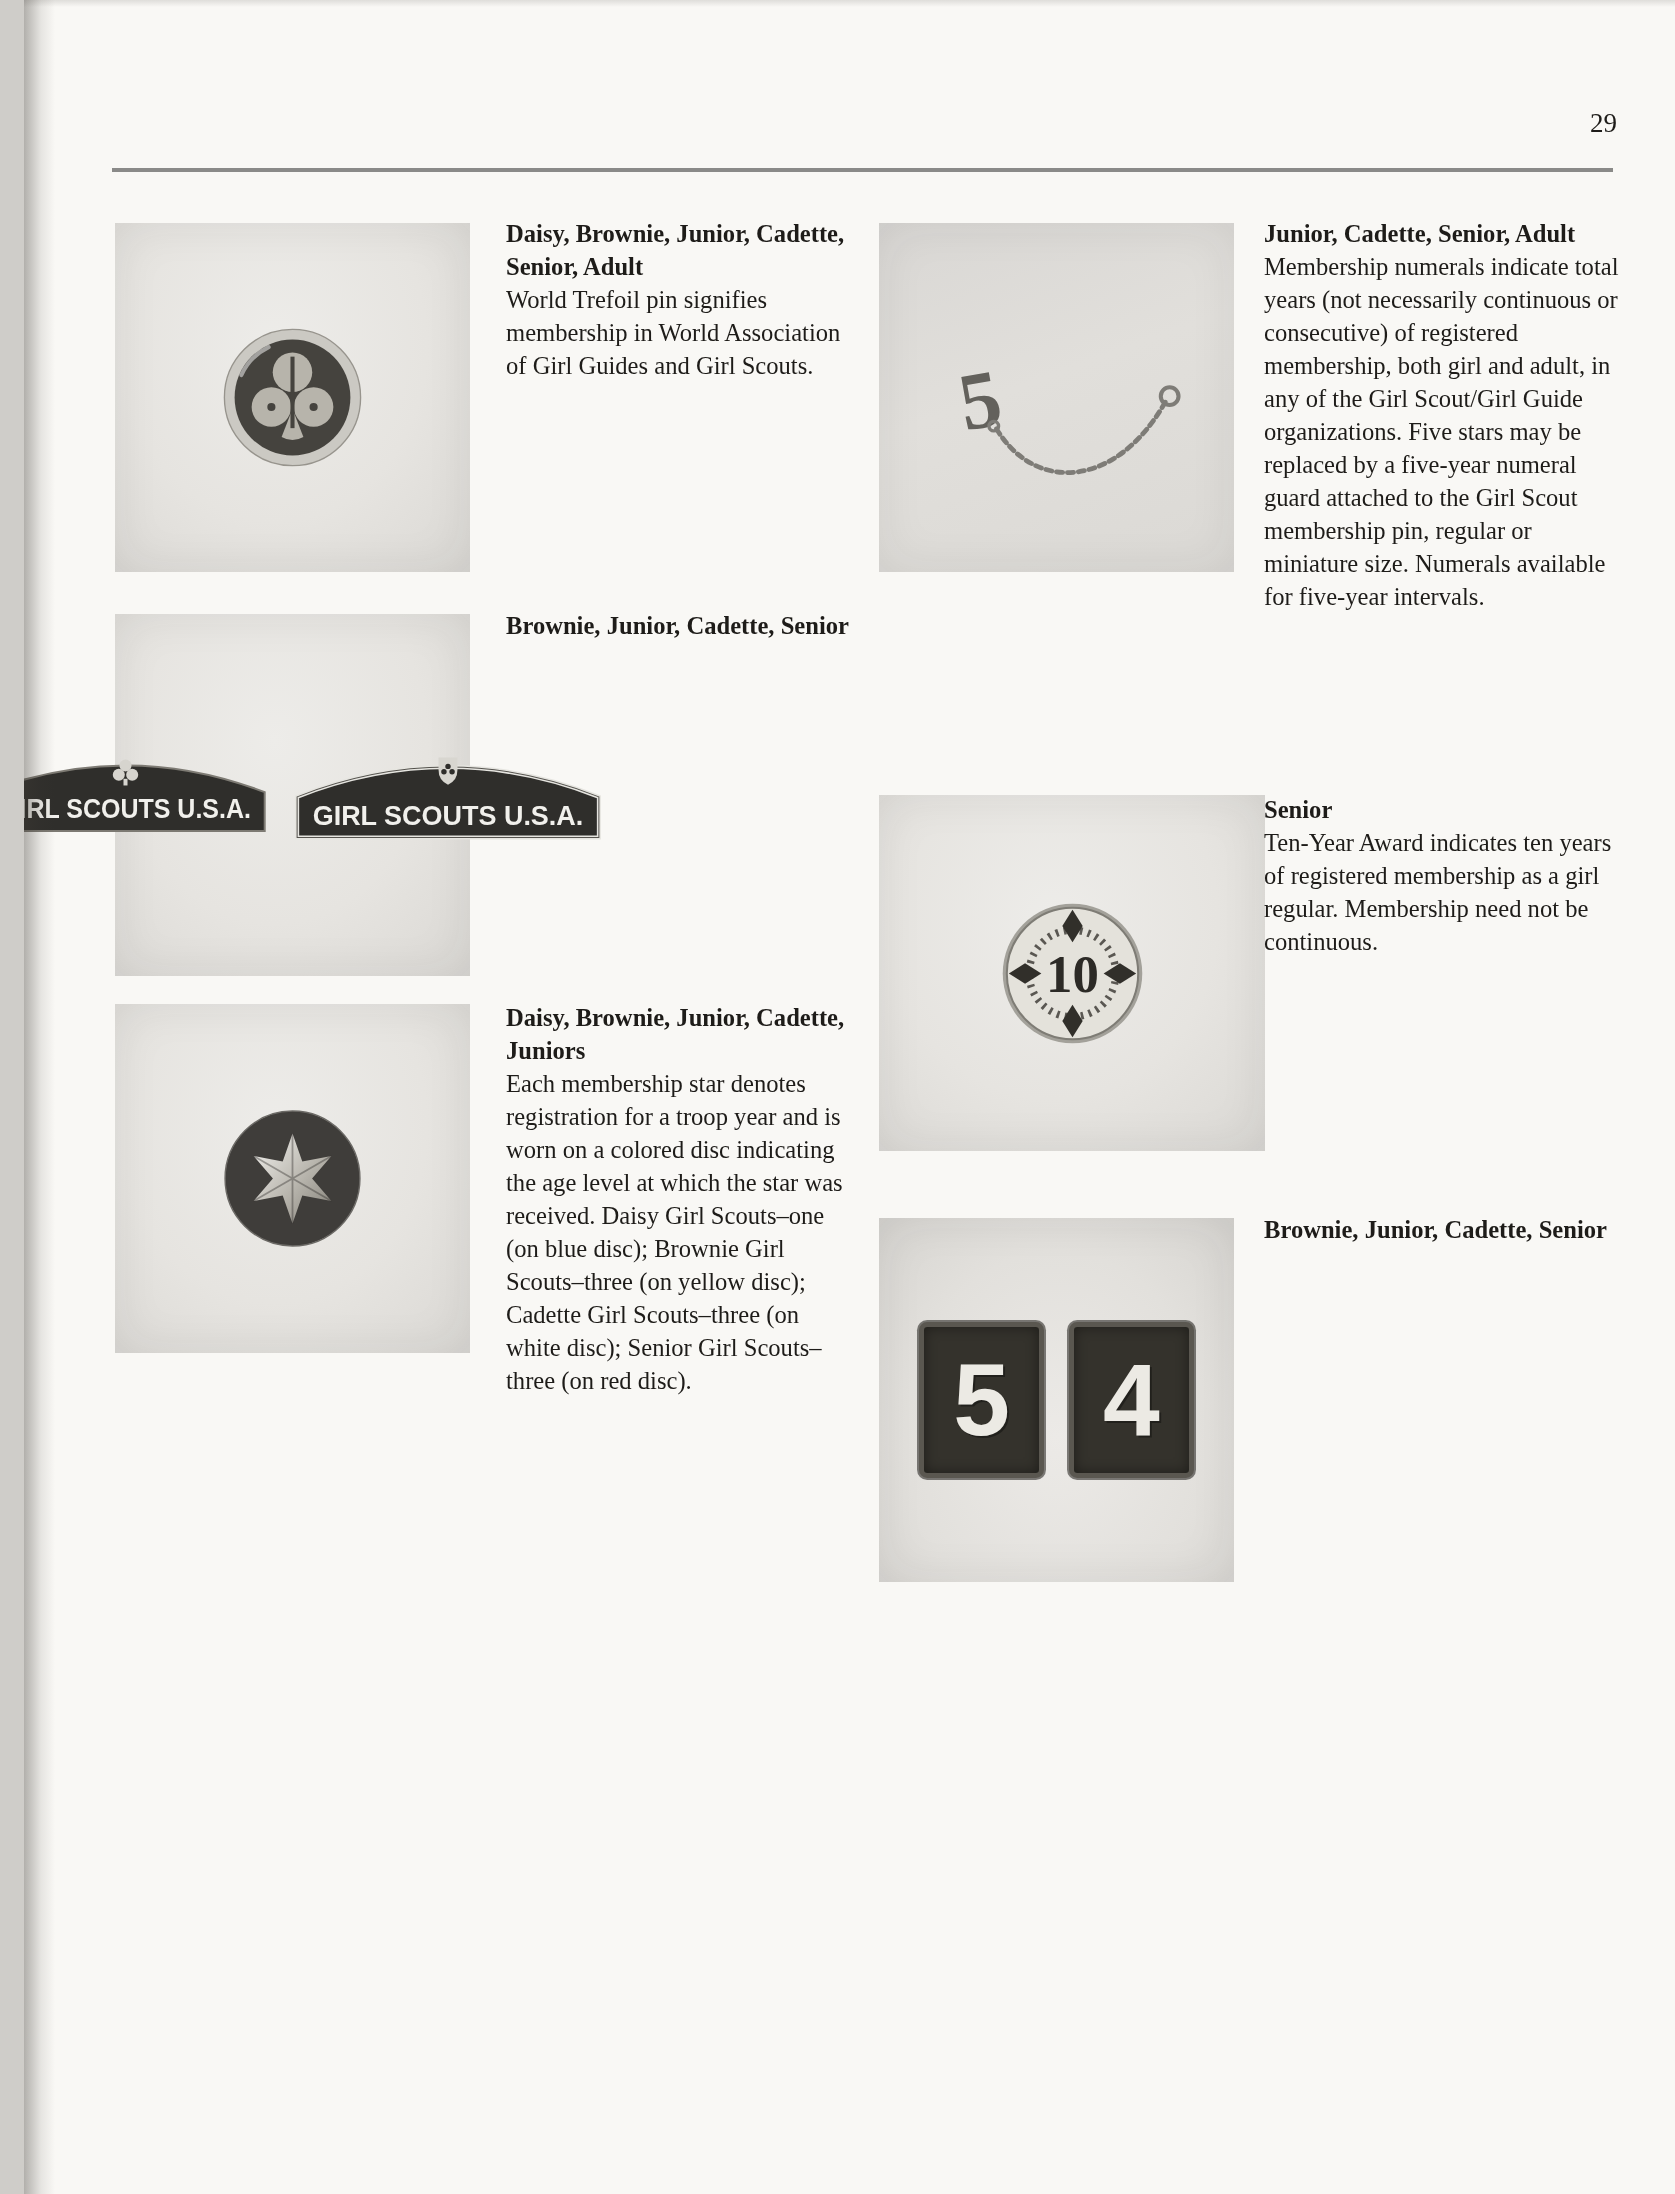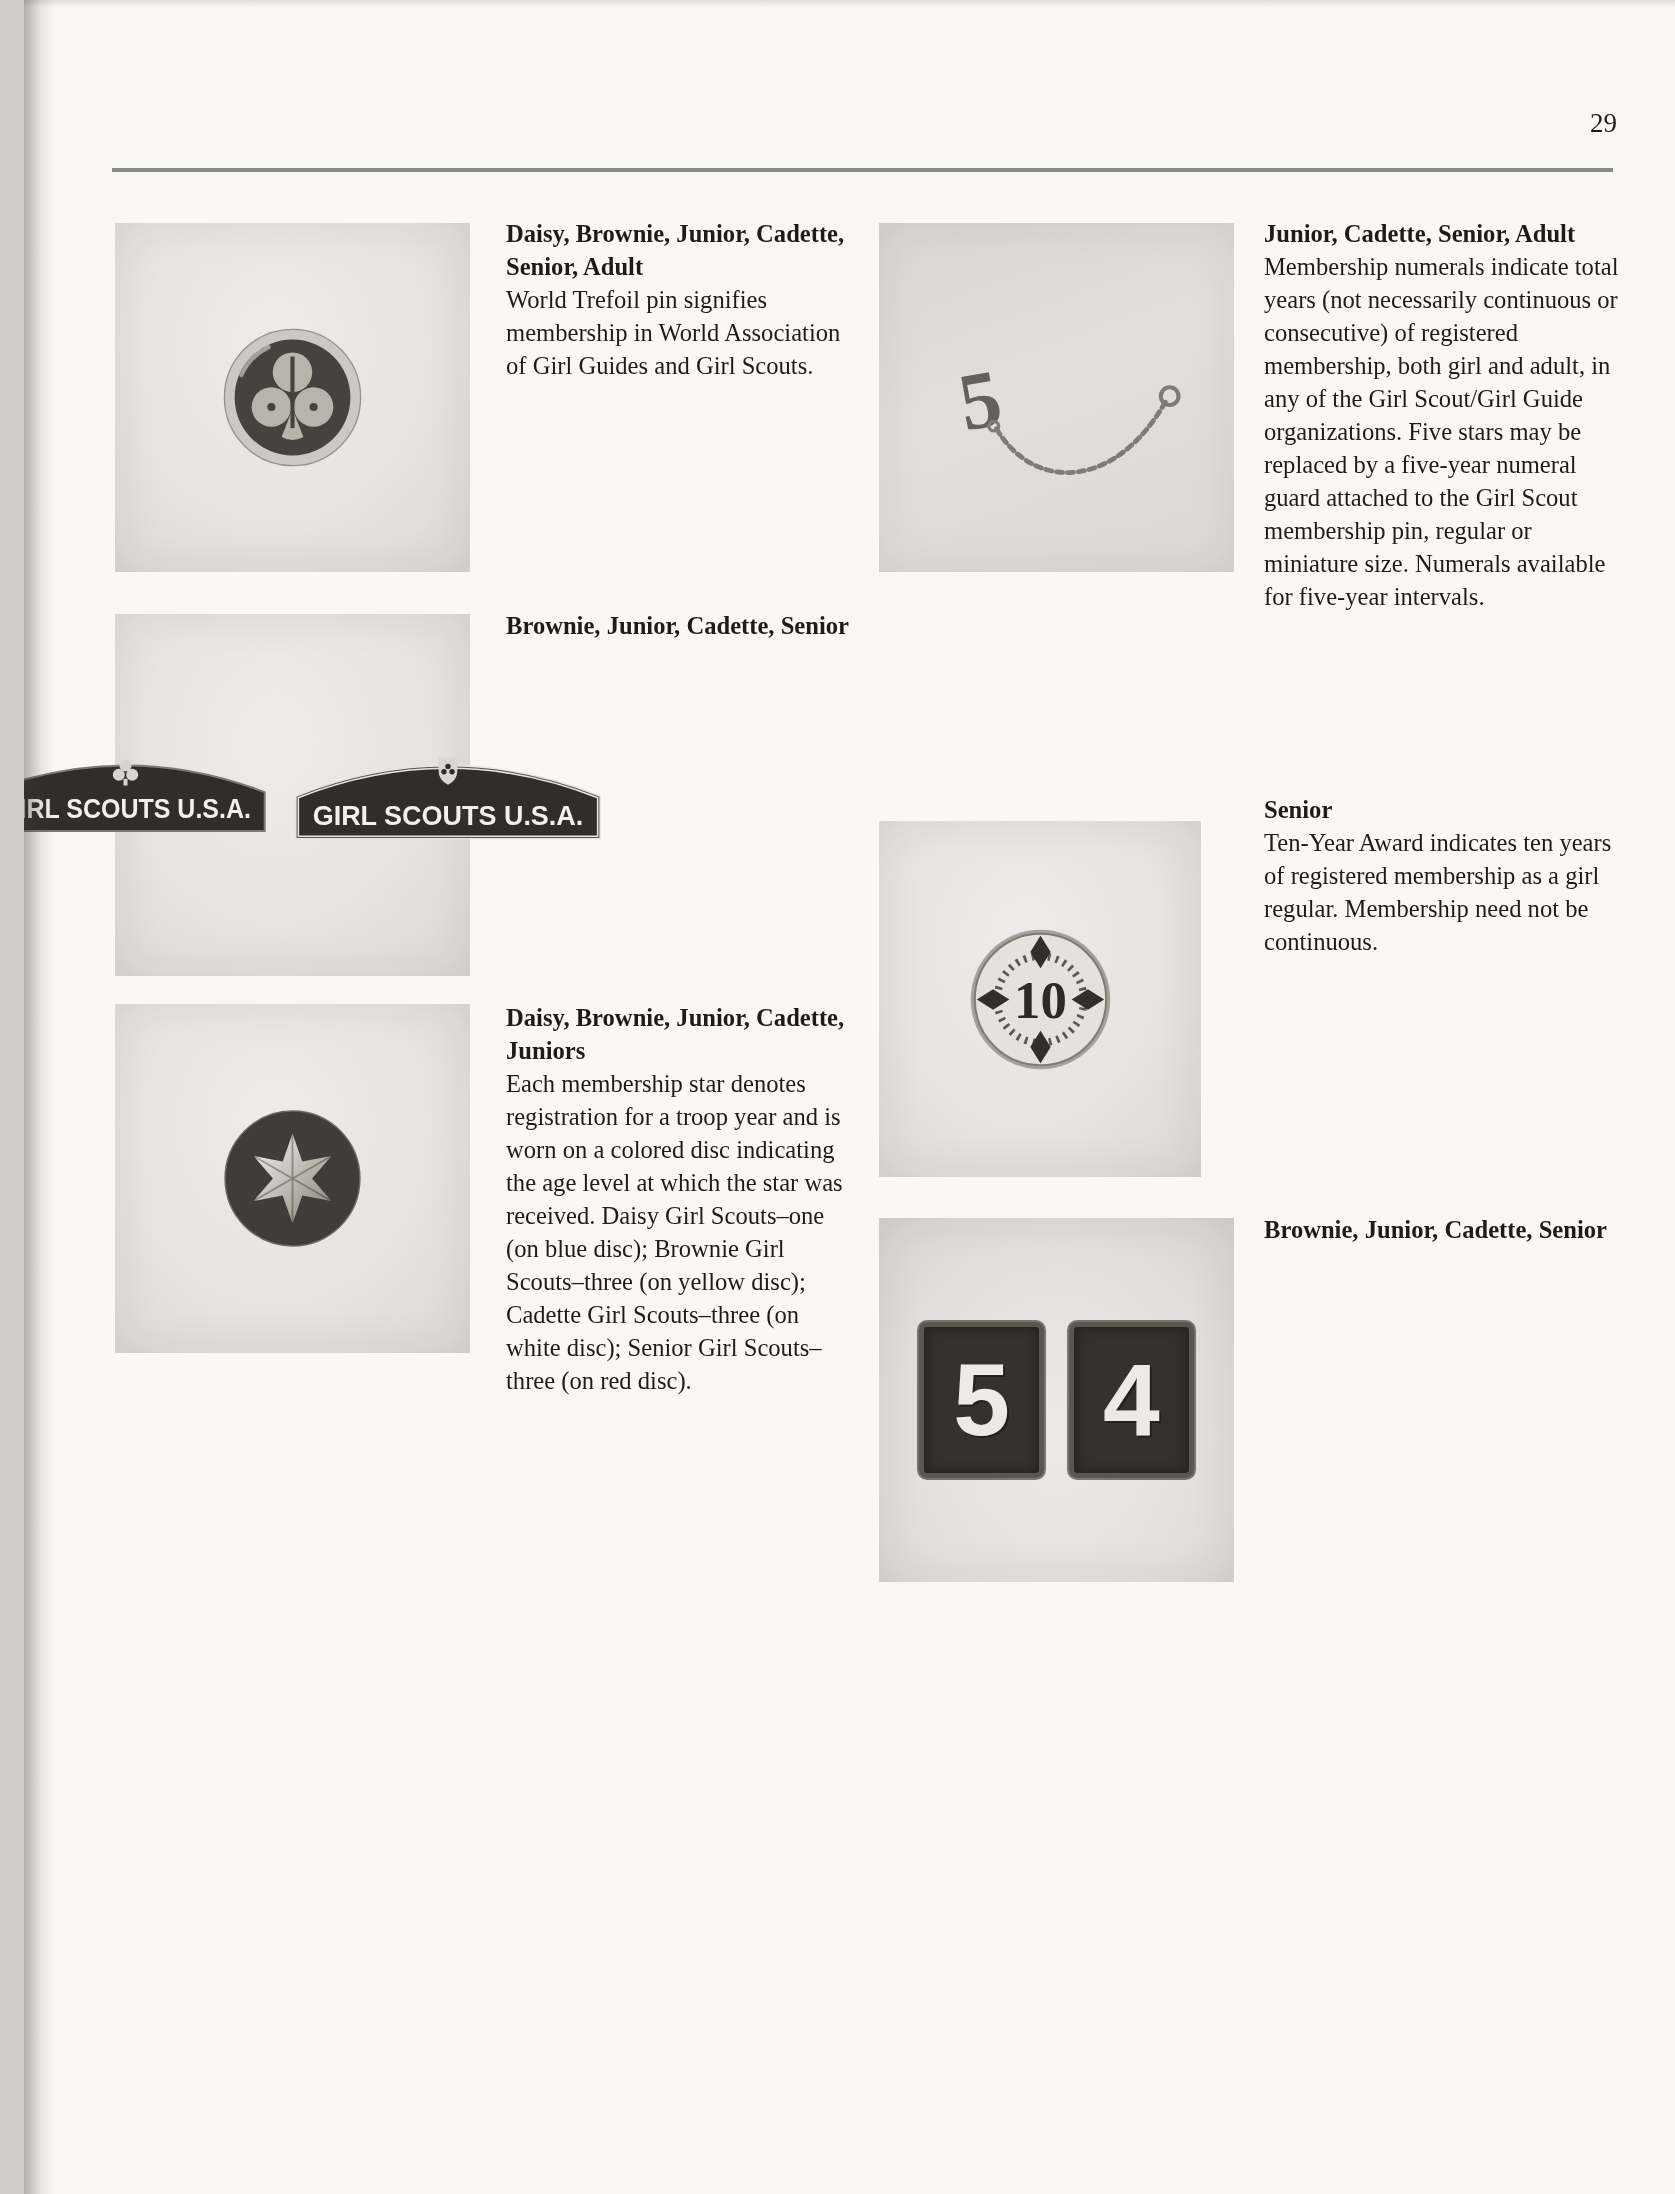--- a/index.html
+++ b/index.html
@@ -74,21 +74,21 @@
     align-items: center;
     justify-content: center;
     background: radial-gradient(ellipse at 45% 35%, #edecE9 0%, #e6e4e0 55%, #dad8d4 100%);
     box-shadow: inset 0 0 48px rgba(40,38,34,0.08);
   }
   #photo-trefoil       { left: 91px;  top: 223px;  width: 355px; height: 349px; }
   #photo-idstrip       { left: 91px;  top: 614px;  width: 355px; height: 362px; }
   #photo-star          { left: 91px;  top: 1004px; width: 355px; height: 349px; }
   #photo-numeral-guard { left: 855px; top: 223px;  width: 355px; height: 349px;
                          background: linear-gradient(160deg, #d9d7d4 0%, #e1dfdb 45%, #dbd9d5 100%); }
-  #photo-tenyear       { left: 855px; top: 821px; width: 322px; height: 356px; }
+  #photo-tenyear       { left: 855px; top: 795px; width: 386px; height: 356px; }
   #photo-troop         { left: 855px; top: 1218px; width: 355px; height: 364px;
                          background: radial-gradient(ellipse at 50% 60%, #eceae7 0%, #e2e0dc 60%, #d6d4d0 100%); }
 
   .strip-stack {
     display: flex;
     flex-direction: row;
     gap: 16.4px;
   }
 
   .patch-row {

